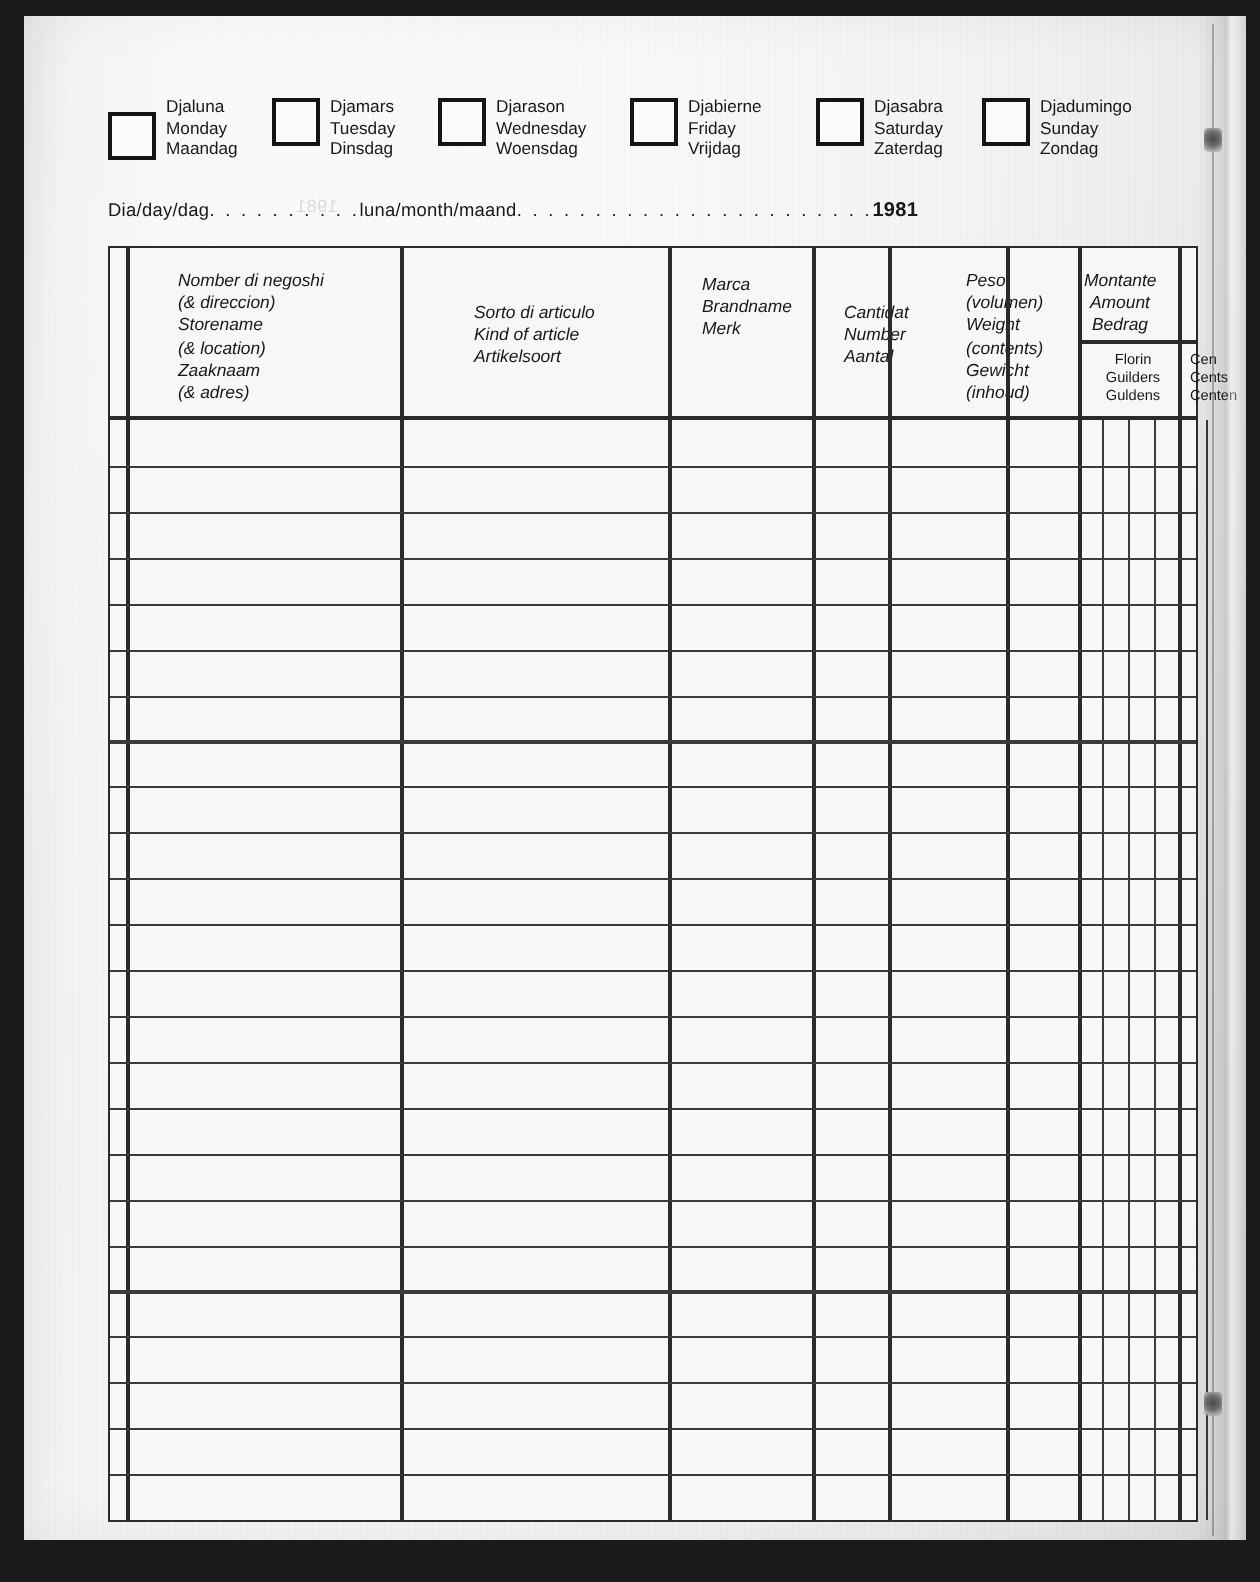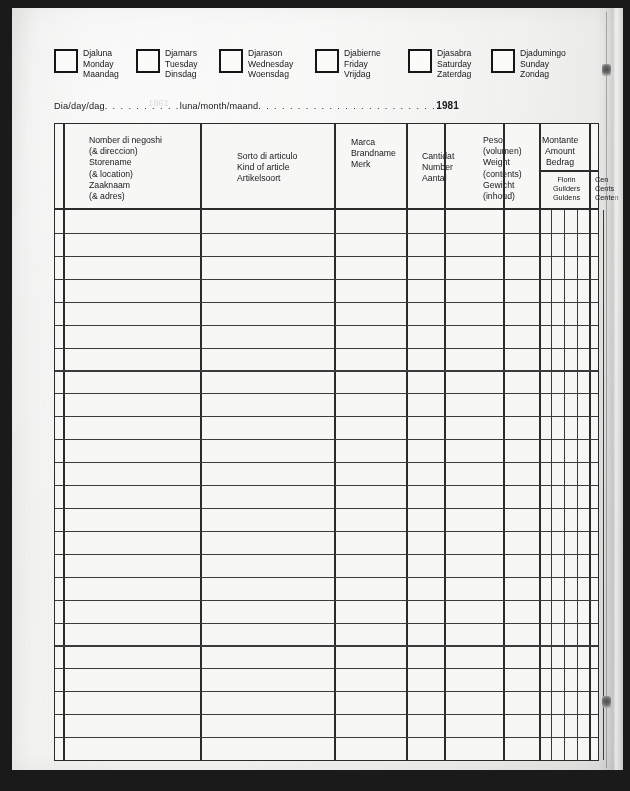--- a/index.html
+++ b/index.html
@@ -70,21 +70,21 @@
   .day .box{
     width:20px;height:20px;
     border:2.2px solid #151515;
     background:#fbfbfa;
     margin-right:5px; margin-top:1px;
     flex:0 0 auto;
   }
   .day .lbl{
     font-size:8.6px; line-height:10.6px; color:#17181a; white-space:nowrap;
   }
-  .day:nth-child(1){width:72px;}
+  .day:nth-child(1){width:72px;align-items:flex-end;}
   .day:nth-child(2){width:73px;}
   .day:nth-child(3){width:86px;}
   .day:nth-child(4){width:83px;}
   .day:nth-child(5){width:73px;}
   .day:nth-child(6){width:78px;}
   .day:nth-child(7){width:80px;gap:47px;}
 
   
   #dateline{
     position:absolute; left:26px; top:78px; width:545px;
@@ -105,20 +105,21 @@
   .vline{position:absolute;top:0;bottom:0;width:1.6px;background:#2b2b2b;}
   .vthin{position:absolute;width:1.1px;background:#3a3a3a;}
   .hline{position:absolute;left:0;right:0;height:1.1px;background:#3b3b3b;}
   .hthick{height:1.6px;background:#2b2b2b;}
 
   
   .hcell{
     position:absolute; color:#17181a;
     font-size:8.7px; line-height:11.2px;
     white-space:pre-line;
+    font-style:italic;
   }
   .hsub{
     position:absolute; color:#17181a;
     font-size:7.3px; line-height:8.9px; text-align:center;
     white-space:pre-line;
   }
   .ctr{text-align:center;}
 </style>
 </head>
 <body>

